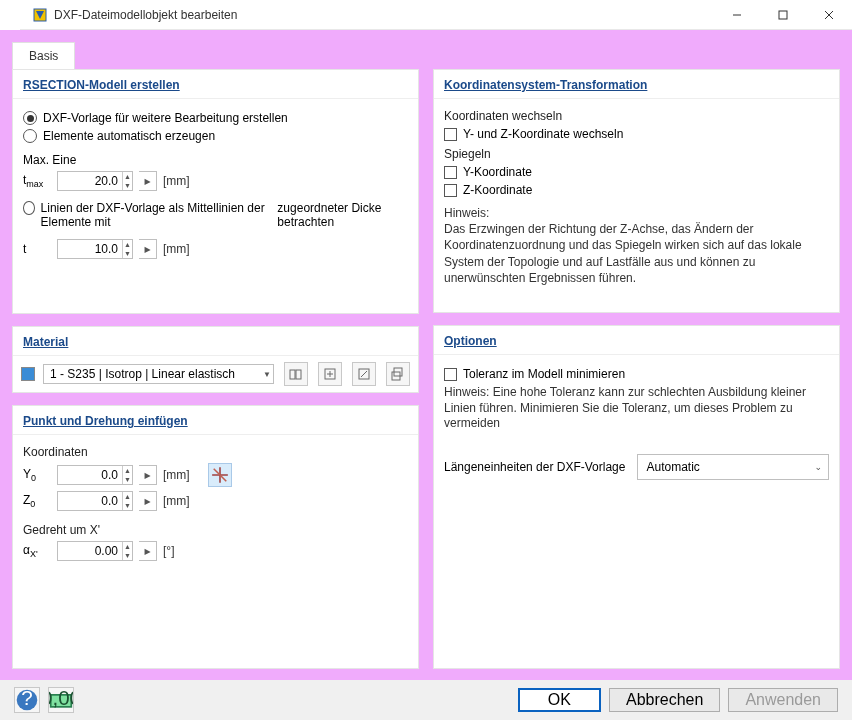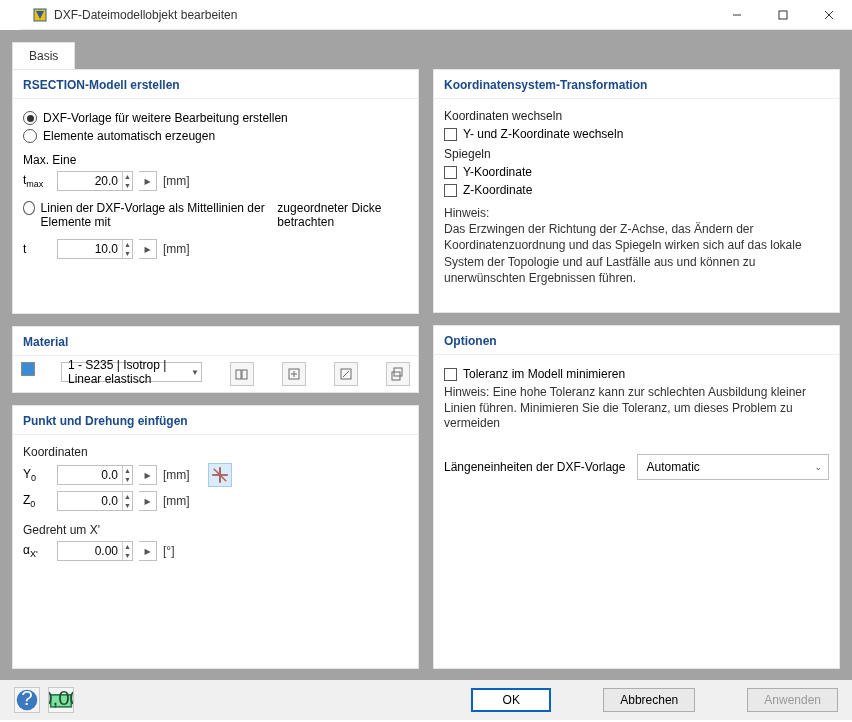--- a/index.html
+++ b/index.html
@@ -4,67 +4,67 @@
 <style>
 * { box-sizing: border-box; margin: 0; padding: 0; font-family: "Segoe UI", Tahoma, sans-serif; font-size: 12px; }
 body { background: #fff; width: 852px; height: 722px; overflow: hidden; }
 
 .titlebar { height: 30px; display: flex; align-items: center; padding: 0 0 0 12px; background: #fff; border-bottom: 1px solid #e8e8e8; margin-left: 20px; }
 .titlebar .icon { width: 16px; height: 16px; margin-right: 6px; display:inline-block; }
 .titlebar .title { flex: 1; font-size: 12px; color: #333; }
 .sysbtn { width: 46px; height: 30px; display: flex; align-items: center; justify-content: center; }
 .sysbtn svg { width: 10px; height: 10px; }
 
-.client { background: #a3a3a3; padding: 12px 12px 0 12px; height: 650px; }
+.client { background: #f0abfc; padding: 12px 12px 0 12px; height: 650px; }
 
 .tabs { display: flex; margin-bottom: 0; }
 .tab { padding: 6px 16px; background: #fff; border: 1px solid #e0e0e0; border-bottom: none; font-size: 12px; color: #333; }
 
 .cols { display: flex; gap: 14px; height: 600px; }
 .col { flex: 1; display: flex; flex-direction: column; gap: 12px; }
 
 .panel { background: #fff; border: 1px solid #e5e5e5; }
-.panel-h { color: #1b4a8a; font-weight: 600; padding: 8px 10px 6px; border-bottom: 1px solid #eee; font-size: 12px; }
+.panel-h { color: #1b4a8a; font-weight: 600; padding: 8px 10px 6px; border-bottom: 1px solid #eee; font-size: 12px; text-decoration: underline; }
 .panel-b { padding: 8px 10px 12px; }
 
 .row { display: flex; align-items: center; gap: 6px; margin: 4px 0; }
 .radio { width: 14px; height: 14px; border: 1px solid #555; border-radius: 50%; display:flex; align-items:center; justify-content:center; background:#fff; }
 .radio.sel::after { content:""; width:7px; height:7px; background:#333; border-radius:50%; }
 .chk { width: 13px; height: 13px; border: 1px solid #555; background:#fff; }
 .lbl-var { width: 28px; }
 .lbl-var sub { font-size: 9px; }
 
 .spin { display:flex; align-items:center; border:1px solid #bfbfbf; height:20px; }
 .spin input { border:none; width:64px; text-align:right; padding:0 4px; height:18px; outline:none; }
 .spin .ud { width:10px; display:flex; flex-direction:column; border-left:1px solid #ccc; }
 .spin .ud span { height:9px; display:flex; align-items:center; justify-content:center; font-size:7px; color:#555; line-height:1; }
 .arrow-r { width:18px; height:20px; display:flex; align-items:center; justify-content:center; border:1px solid #bfbfbf; border-left:none; font-size:8px; color:#555; }
 
 .unit { color:#333; }
 
-.matline { display:flex; padding:6px 8px; gap:26px; }
+.matline { display:flex; align-items:center; padding:6px 8px; gap:8px; }
 .matsw { width:14px; height:14px; background:#3a8cd6; border:1px solid #888; }
 .matsel { flex:1; border:1px solid #bfbfbf; height:20px; display:flex; align-items:center; padding:0 6px; background:#fff; position:relative; }
 .matsel .dd { position:absolute; right:2px; font-size:8px; color:#555; }
 .tbtn { width:24px; height:24px; border:1px solid #c8c8c8; background:#f6f6f6; display:flex; align-items:center; justify-content:center; margin-left:2px; }
 .tbtn svg { width:14px; height:14px; }
 
 .pickbtn { width:24px; height:24px; border:1px solid #a9c9e8; background:#d9ecfb; display:flex; align-items:center; justify-content:center; margin-left:12px; }
 
 .subh { font-size:12px; color:#222; margin: 2px 0 4px; }
 .note { color:#333; line-height:1.35; margin-top:8px; }
 .small { color:#333; line-height:1.3; }
 
 .combo { border:1px solid #bfbfbf; height:22px; display:flex; align-items:center; padding:12px 8px; background:#fff; position:relative; flex:1; }
 .combo .dd2 { position:absolute; right:6px; font-size:9px; color:#555; }
 
 .footer { height: 40px; display:flex; align-items:center; padding:0 14px; gap:8px; background:#f0f0f0; }
 .fbtn-ico { width:26px; height:26px; border:1px solid #c8c8c8; background:#f6f6f6; display:flex; align-items:center; justify-content:center; }
 .spacer { flex:1; }
-.dbtn { height:24px; min-width:80px; padding:0 16px; border:1px solid #adadad; background:#e9e9e9; display:flex; align-items:center; justify-content:center; font-size:12px;margin-left:44px; }
+.dbtn { height:24px; min-width:80px; padding:0 16px; border:1px solid #adadad; background:#e9e9e9; display:flex; align-items:center; justify-content:center; font-size:16px; }
 .dbtn.primary { border:2px solid #0a62c0; background:#fff; padding:0 28px; }
 .dbtn.disabled { color:#9a9a9a; }
 </style>
 </head>
 <body>
 
 <div class="titlebar">
   <span class="icon">
     <svg viewBox="0 0 16 16">
         <rect x="2" y="2" width="12" height="12" fill="#f2c200" stroke="#2a5caa" stroke-width="1"></rect>

